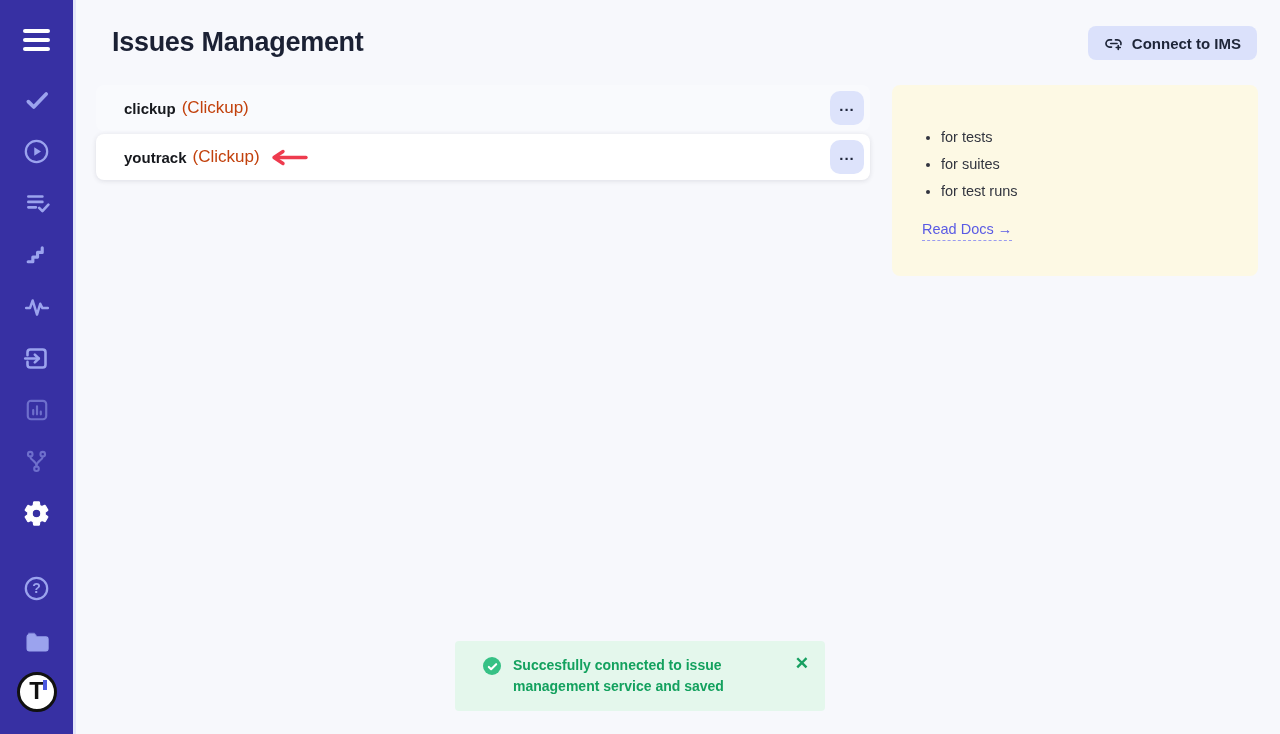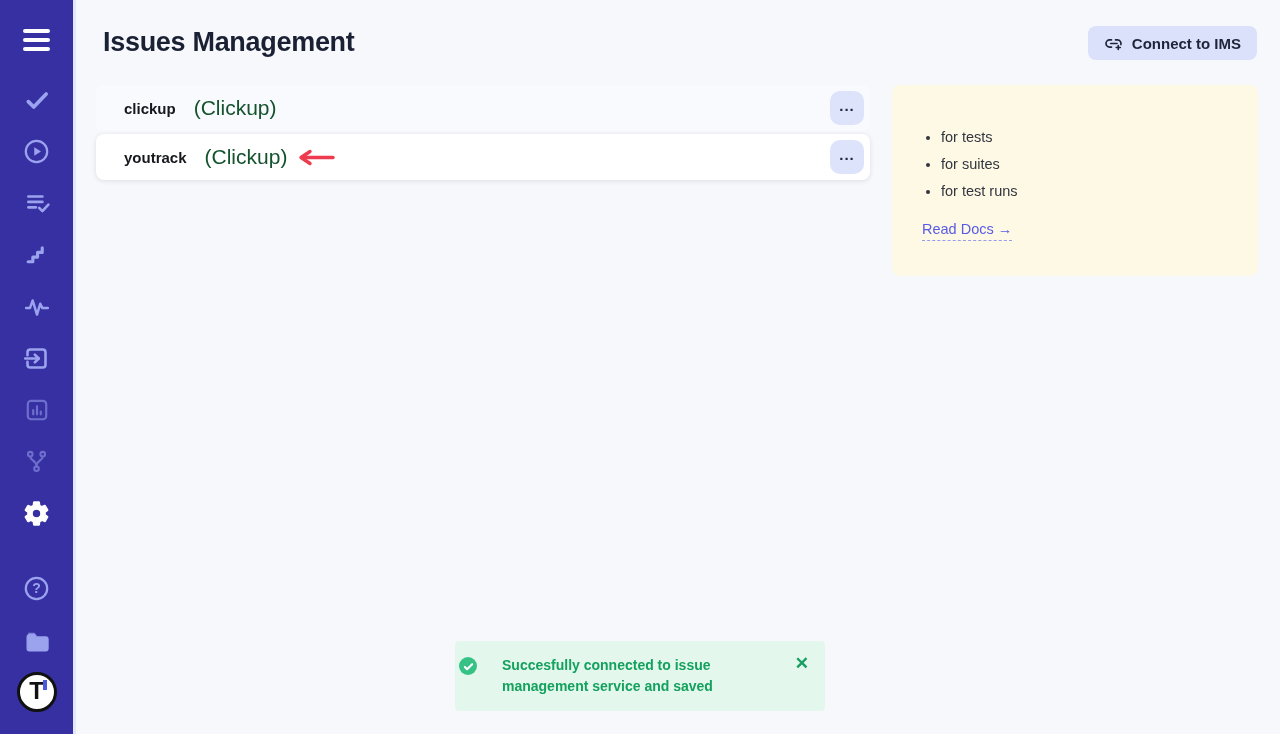--- a/index.html
+++ b/index.html
@@ -40,21 +40,21 @@
     position:relative;
     width:40px; height:40px; border-radius:50%;
     background:#ffffff; border:3px solid #111111;
     display:flex; align-items:center; justify-content:center;
   }
   .logo-letter { font-size:24px; font-weight:bold; color:#111111; line-height:1; margin-top:-2px; }
   .logo-tick { position:absolute; top:5px; right:7px; width:4px; height:10px; background:#4c5ae0; }
 
   
   .page-title {
-    position:absolute; left:103px; top:27px;
+    position:absolute; left:112px; top:27px;
     font-size:27px; font-weight:bold; color:#1b2134; letter-spacing:-0.3px;
   }
   .connect-btn {
     position:absolute; right:23px; top:26px; height:34px;
     display:flex; align-items:center; gap:9px; padding:12px 16px;
     background:#dbe1fb; border:none; border-radius:8px;
     font-family:"Liberation Sans", sans-serif;
     font-size:15px; font-weight:600; color:#1e2538; cursor:pointer;
   }
   .connect-btn svg { stroke:#1e2538; }
@@ -62,21 +62,21 @@
   
   .ims-list { position:absolute; left:96px; top:85px; width:774px; }
   .ims-row {
     height:46px; border-radius:8px;
     display:flex; align-items:center;
     padding:0 6px 0 28px; margin-bottom:3px; cursor:pointer;
   }
   .ims-row.muted { background:#f9fafd; }
   .ims-row.elevated { background:#ffffff; box-shadow:0 1px 5px rgba(30,35,60,0.12); }
   .ims-name { font-size:15px; font-weight:bold; color:#16181d; }
-  .ims-vendor { font-size:21px; color:#14532d; margin-left:18px; }
+  .ims-vendor { font-size:17px; color:#c2410c; margin-left:6px; }
   .annotation-arrow { margin-left:10px; display:flex; align-items:center; }
   .menu-btn {
     margin-left:auto; width:34px; height:34px;
     background:#dde3fb; border:none; border-radius:10px;
     font-family:"Liberation Sans", sans-serif;
     font-size:15px; font-weight:bold; color:#20263b; letter-spacing:1px;
     display:flex; align-items:center; justify-content:center;
     padding-bottom:6px; cursor:pointer;
   }
 
@@ -92,22 +92,22 @@
     display:inline-block; margin-top:11px;
     font-size:14.5px; color:#5a5be4;
     border-bottom:1px dashed #9a9bef; padding-bottom:3px;
     cursor:pointer;
   }
 
   
   .toast {
     position:absolute; left:455px; top:641px; width:370px; min-height:69px;
     background:#e4f7ec; border-radius:4px;
-    padding:14px 18px 14px 4px;
-    display:flex; gap:25px;
+    padding:14px 18px 14px 28px;
+    display:flex; gap:12px;
   }
   .toast-check {
     flex:none; width:18px; height:18px; border-radius:50%;
     background:#36c185; margin-top:2px;
     display:flex; align-items:center; justify-content:center;
   }
   .toast-msg {
     width:288px; font-size:14px; font-weight:bold; color:#13a15e; line-height:1.5;
   }
   .toast-close {

